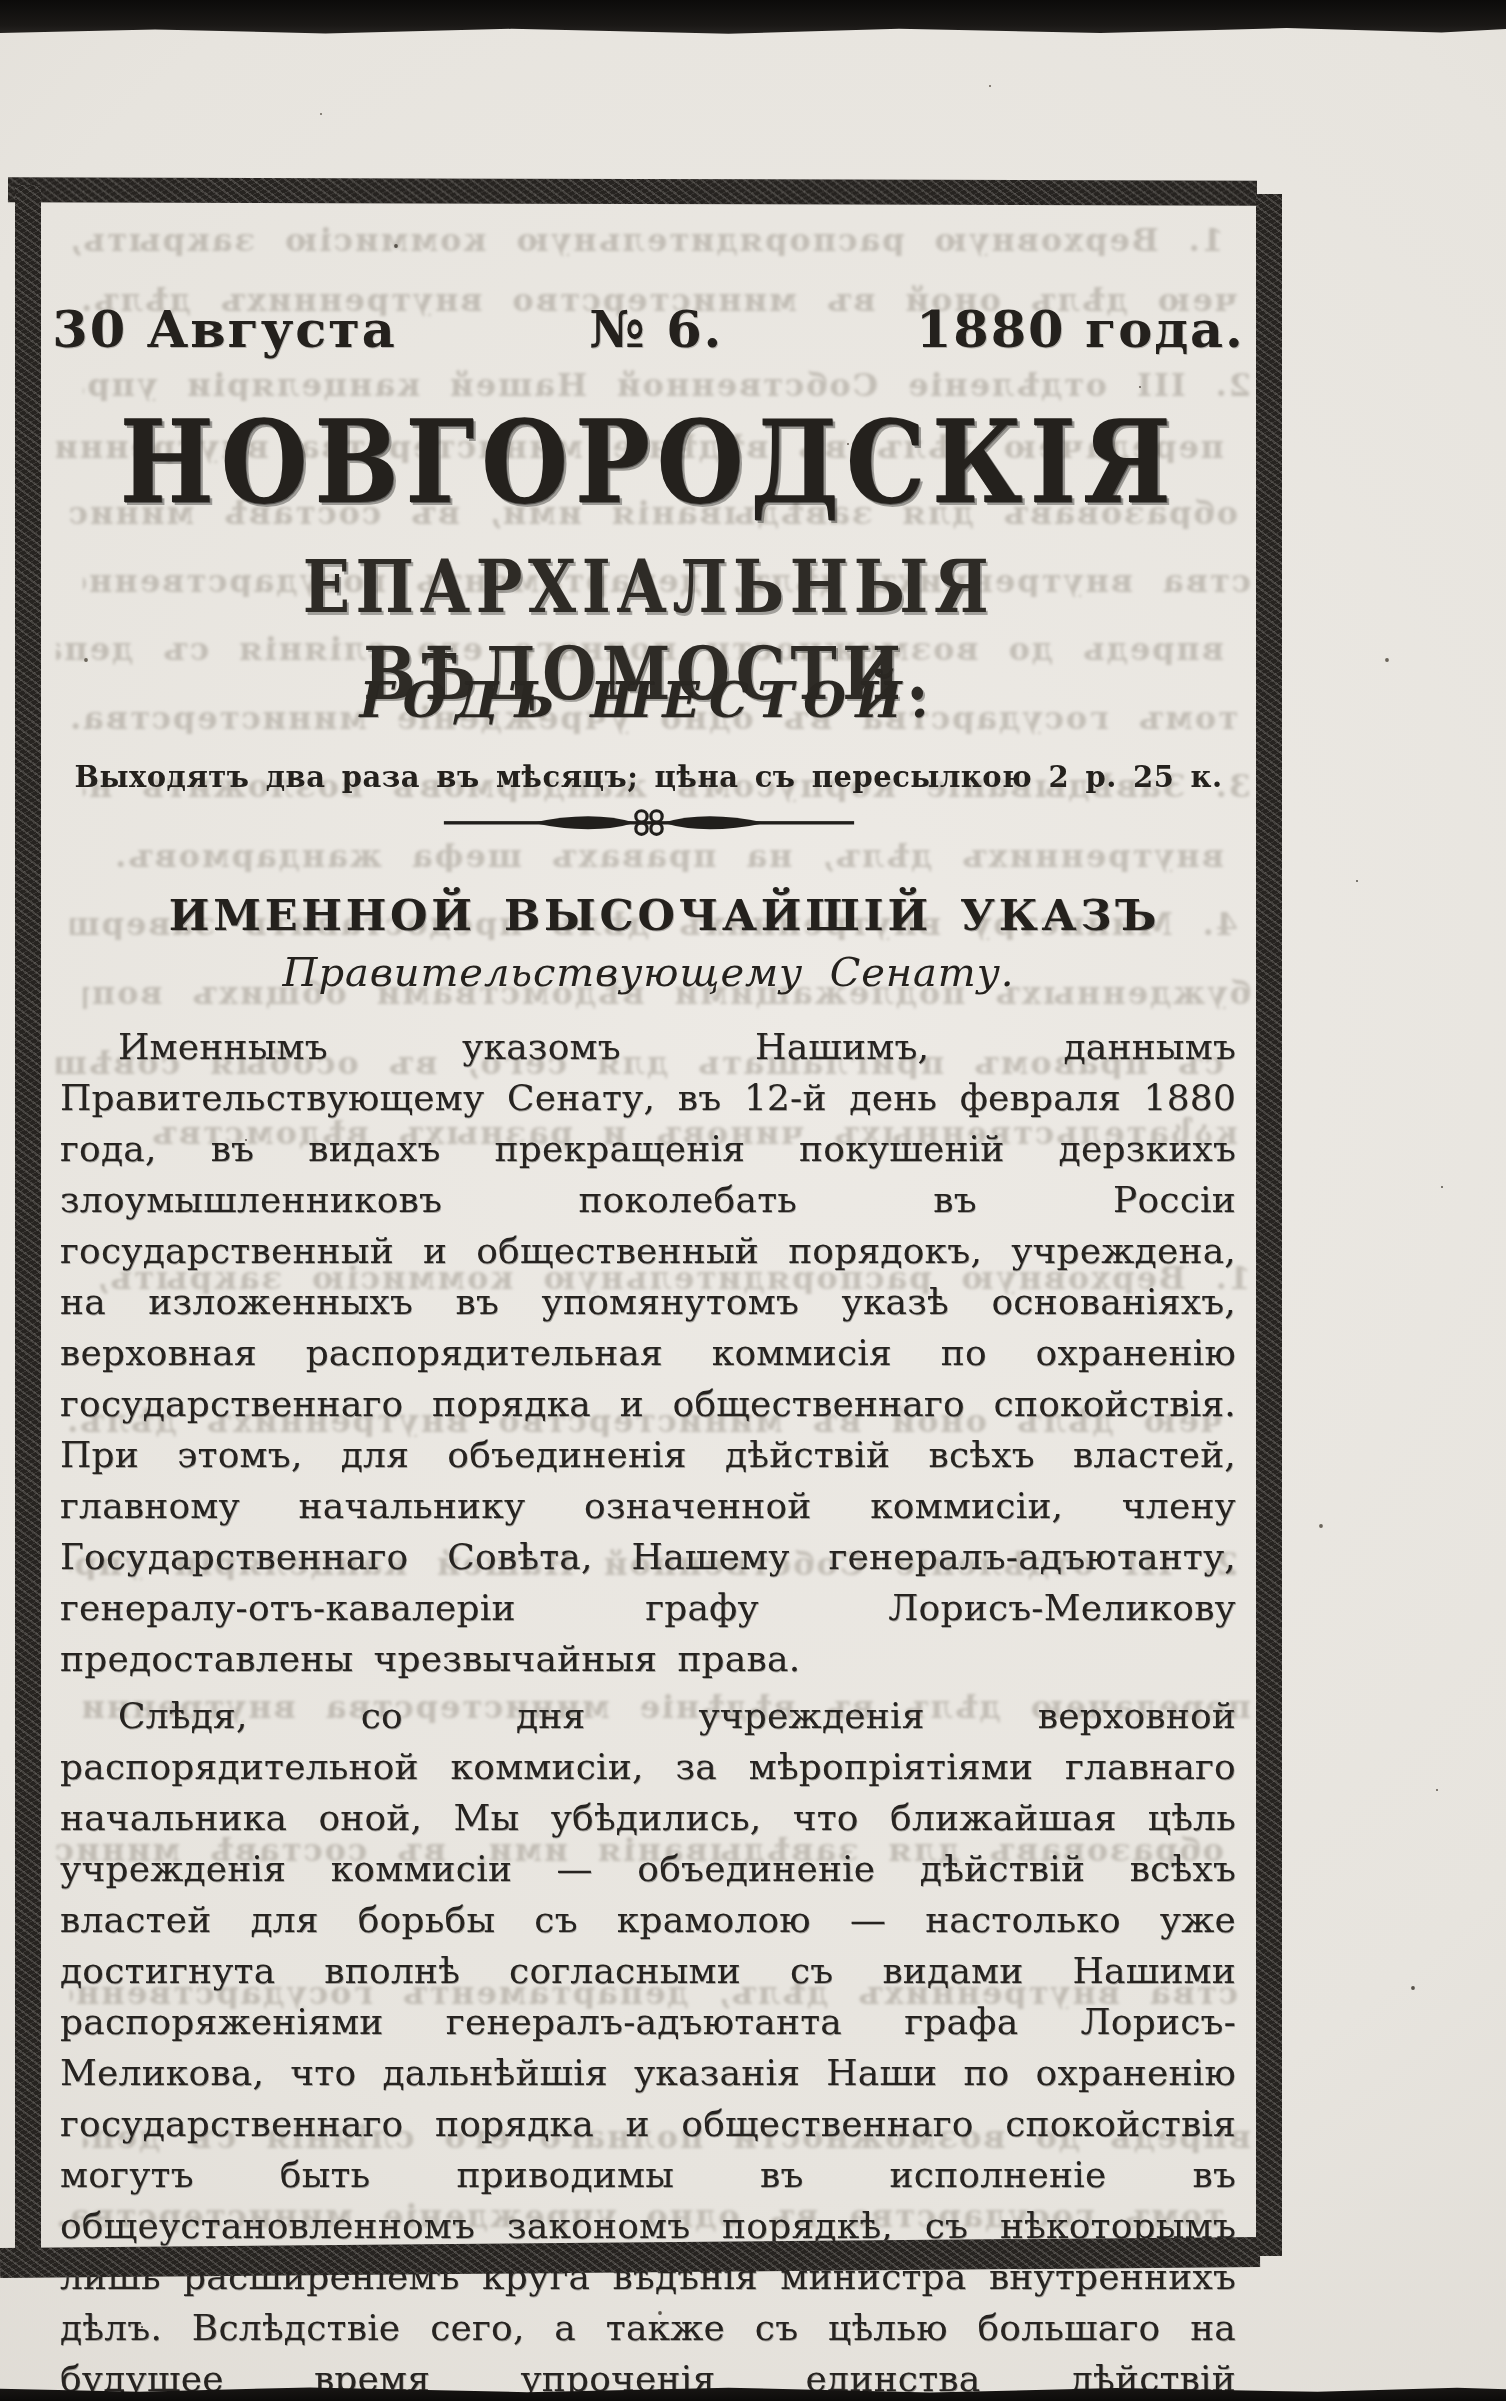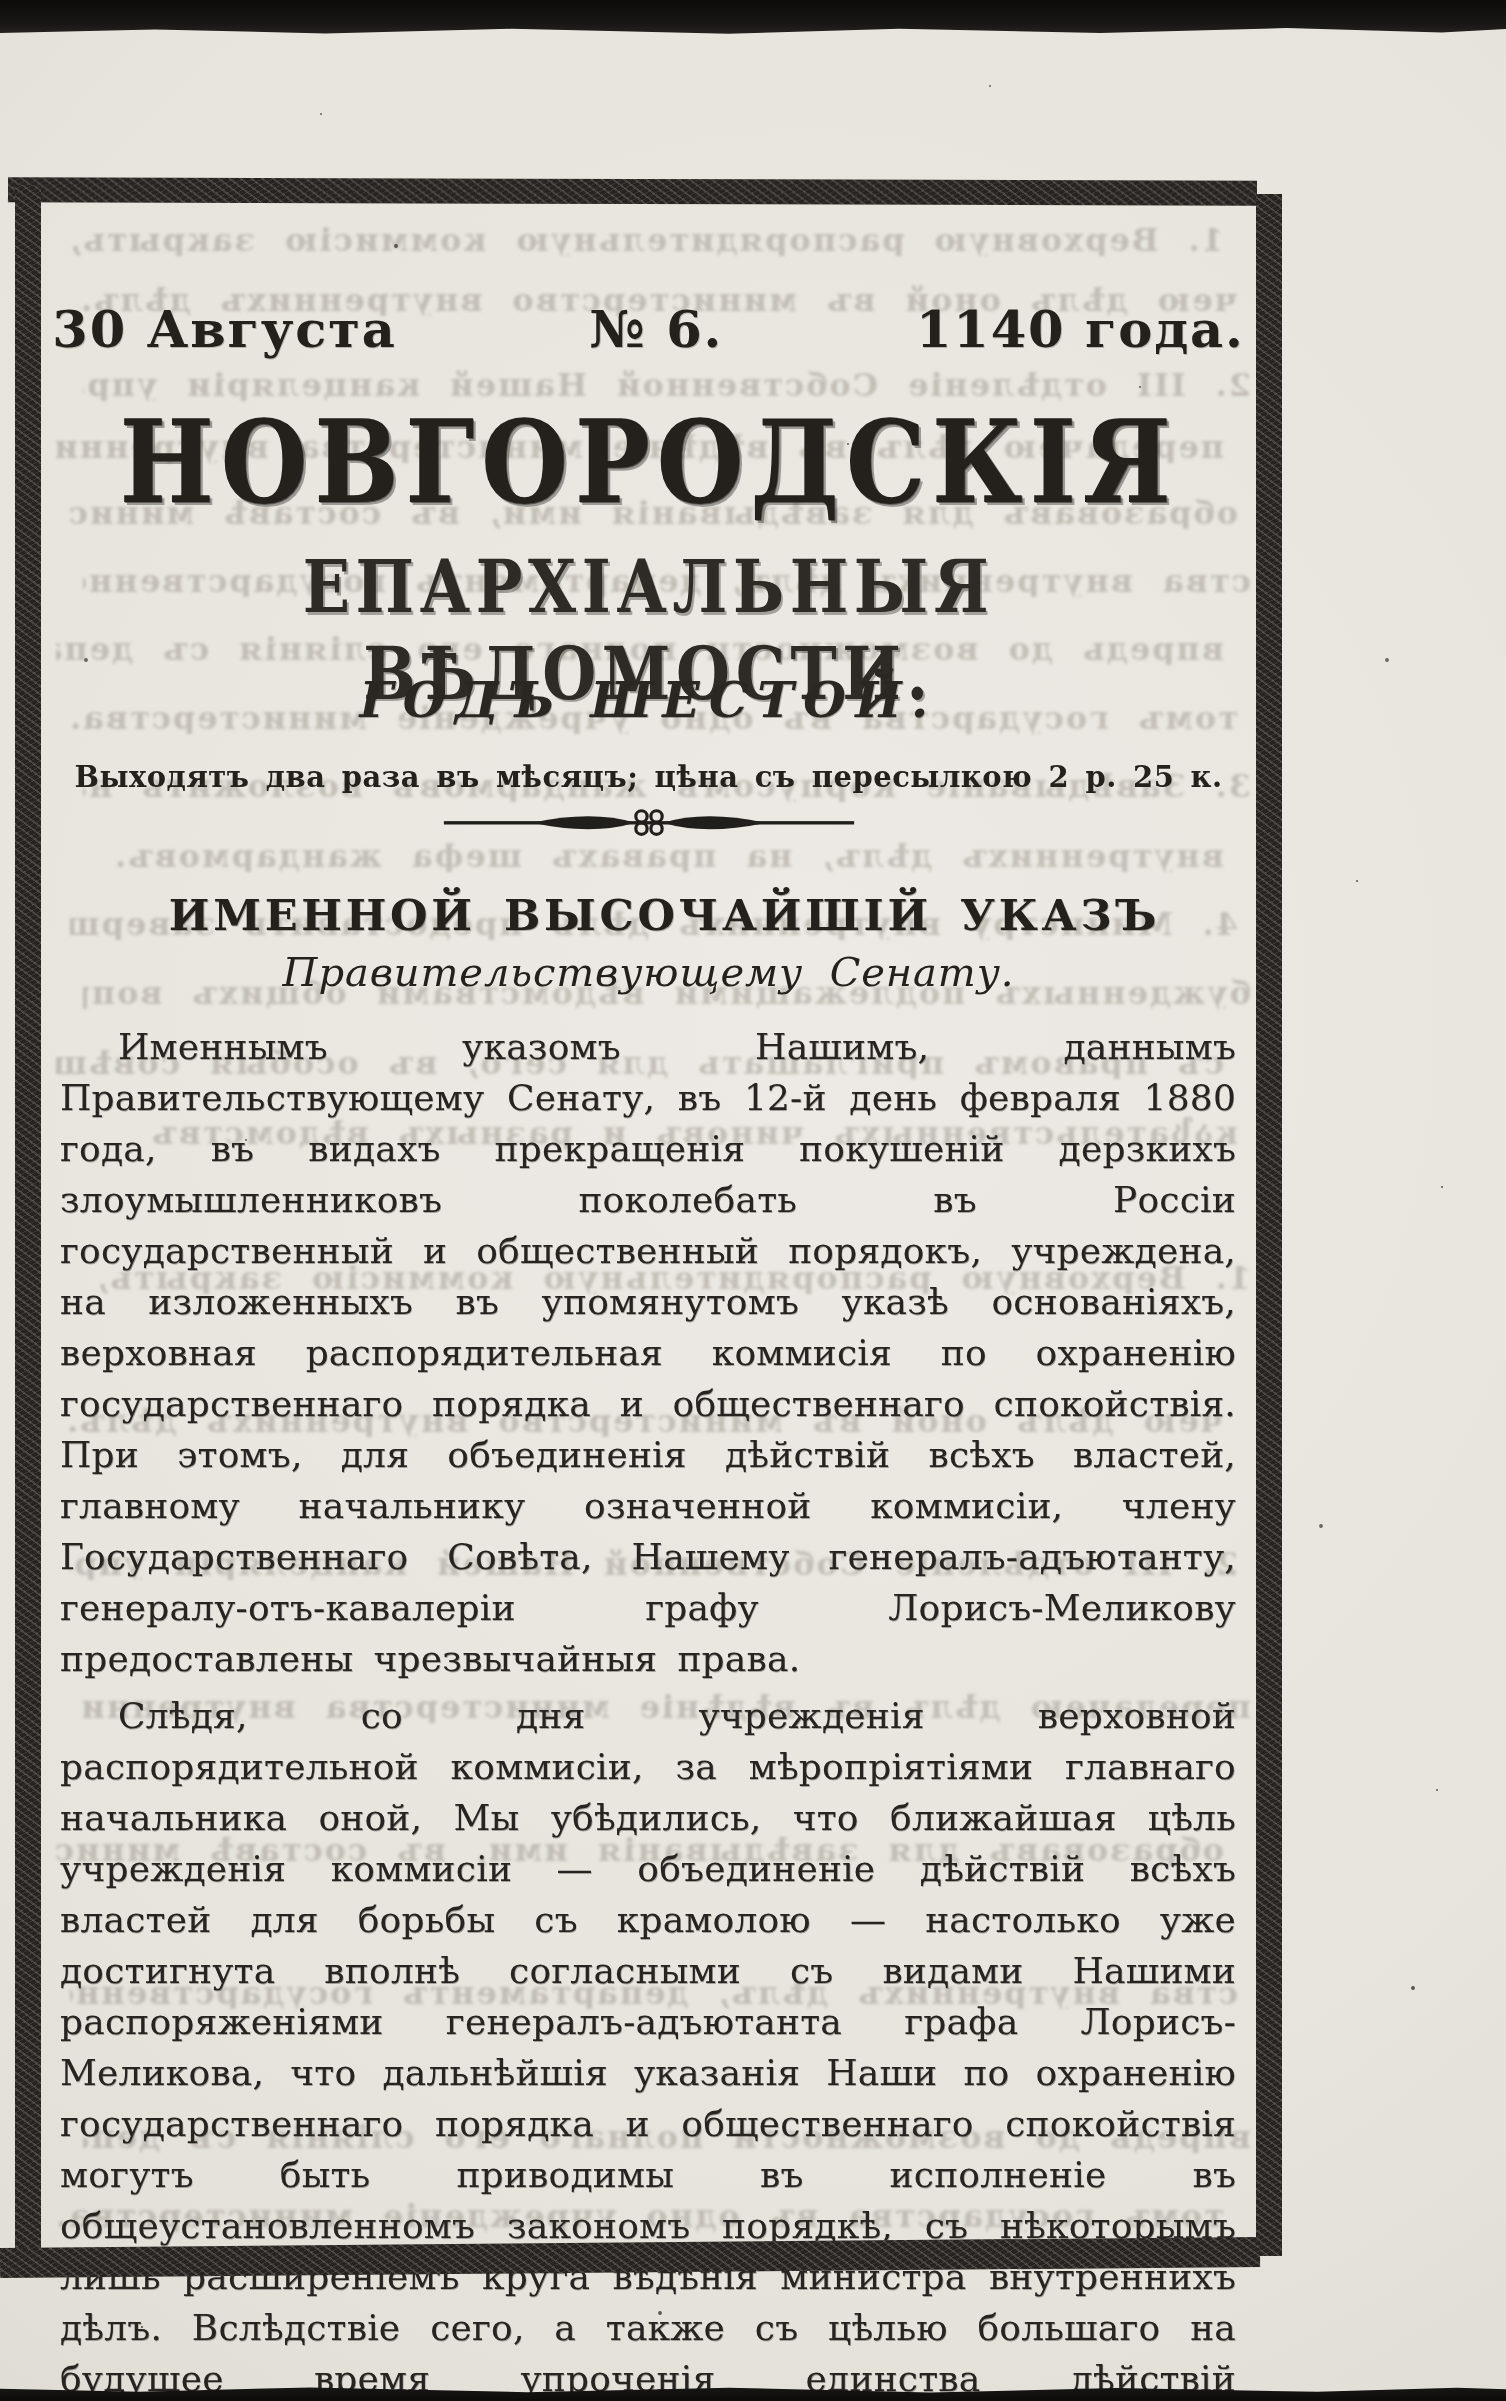--- a/index.html
+++ b/index.html
@@ -137,21 +137,21 @@
   <div class="frame-bar frame-top"></div>
   <div class="frame-bar frame-left"></div>
   <div class="frame-bar frame-right"></div>
   <div class="frame-bar frame-bottom"></div>
 
   <div class="content">
 
     <div class="dateline">
       <span>30 Августа</span>
       <span>№ 6.</span>
-      <span>1140 года.</span>
+      <span>1880 года.</span>
     </div>
 
     <h1 class="masthead1">НОВГОРОДСКІЯ</h1>
     <h1 class="masthead2">ЕПАРХІАЛЬНЫЯ ВѢДОМОСТИ.</h1>
     <div class="yearline">ГОДЪ ШЕСТОЙ.</div>
     <div class="subscription">Выходятъ два раза въ мѣсяцъ; цѣна съ пересылкою 2 р. 25 к.</div>
 
     <svg class="ornament" width="414" height="34" viewBox="0 0 440 36">
       <g fill="#211f1c" stroke="#211f1c">
         <rect x="2" y="16" width="436" height="3.6" stroke="none"></rect>

